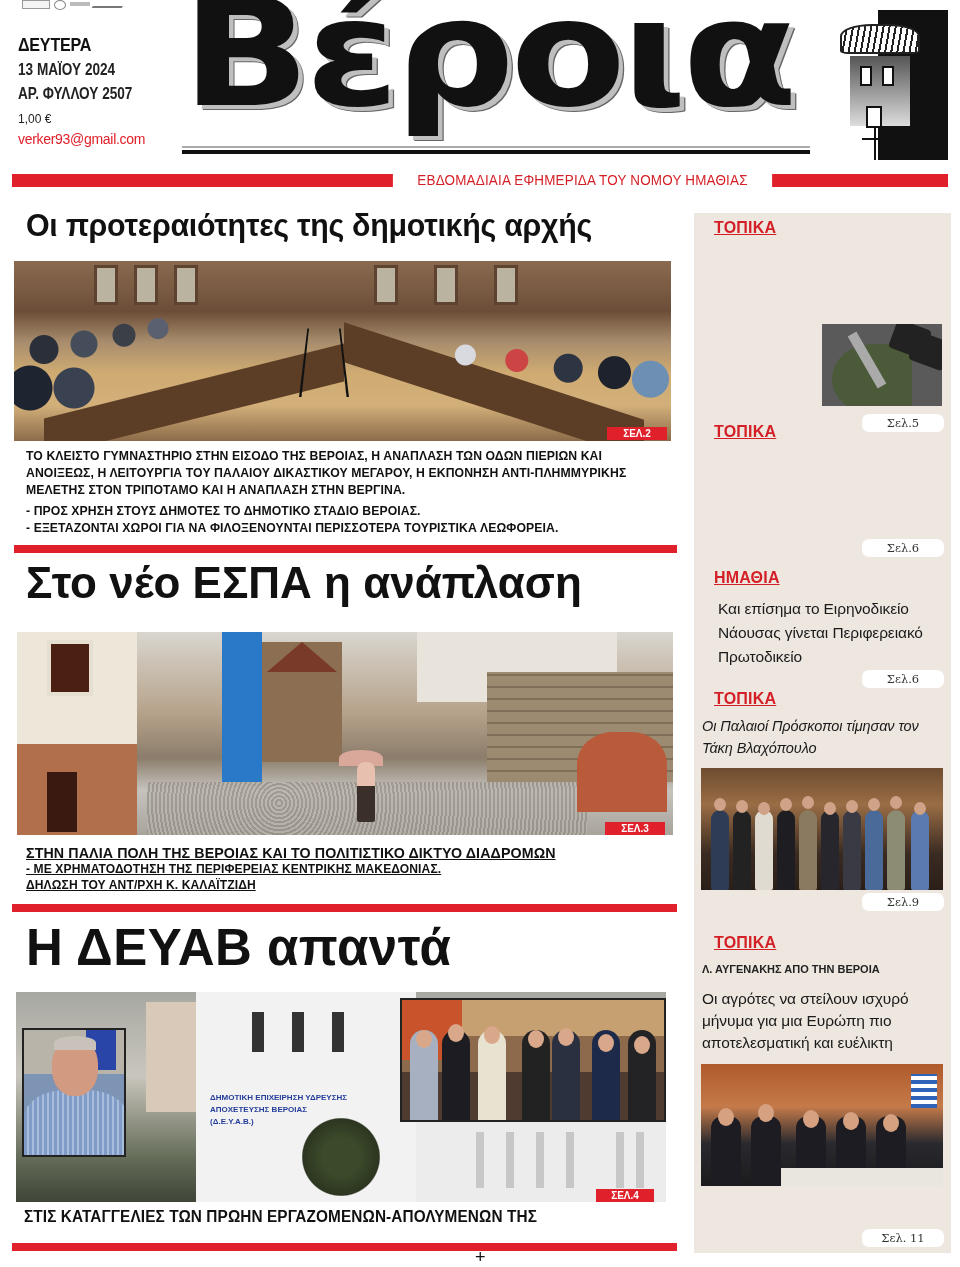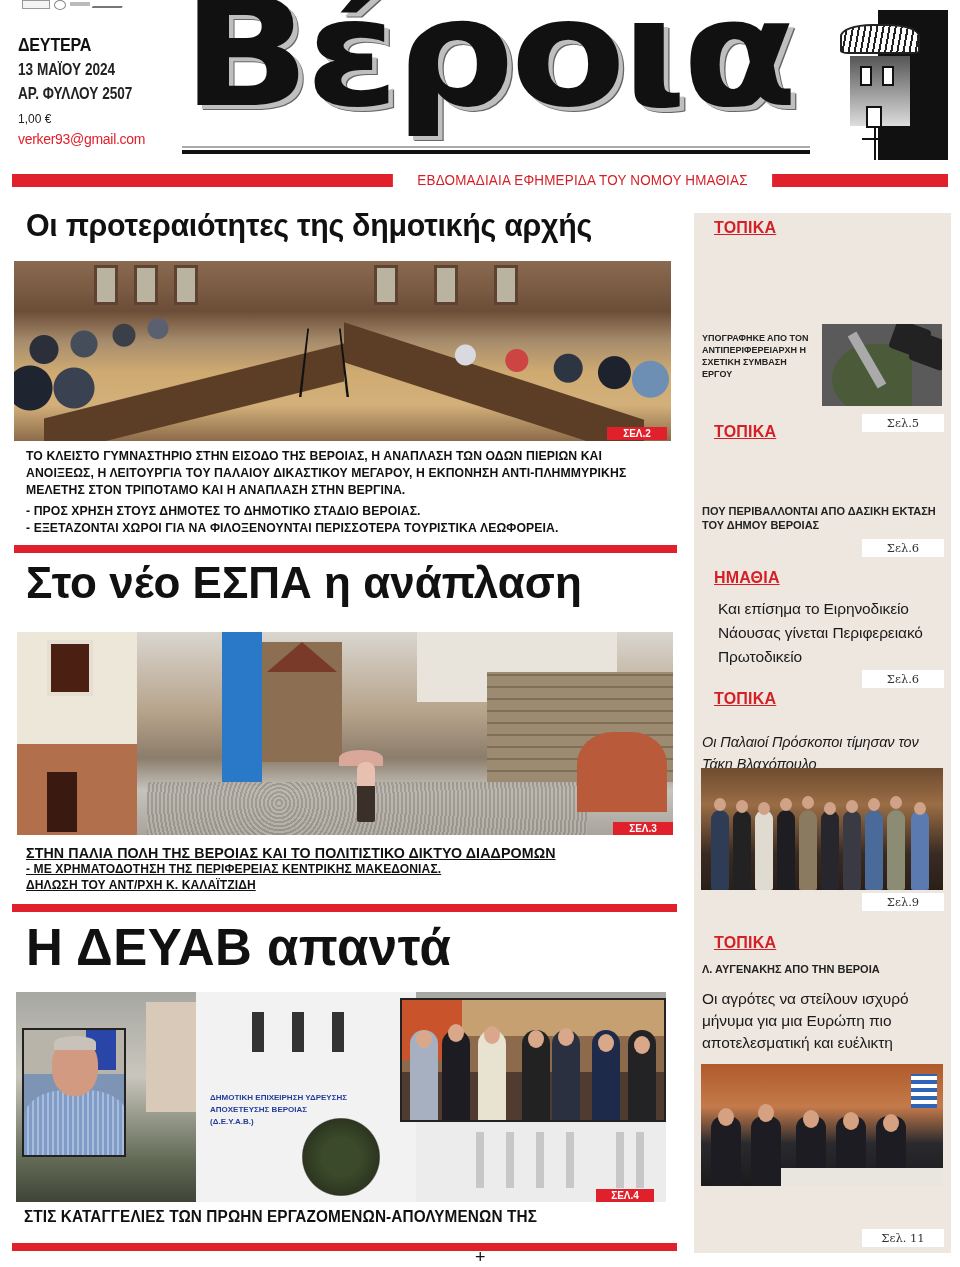--- a/index.html
+++ b/index.html
@@ -120,21 +120,21 @@
   .s3 { left: 24px; top: 1208px; width: 650px; font-size: 16px; transform: scaleX(0.96); transform-origin: left; white-space: nowrap; }
 
   .plus { position: absolute; left: 475px; top: 1248px; font-size: 18px; color: #111; line-height: 18px; }
 
   
   .sidebar { position: absolute; left: 694px; top: 213px; width: 257px; height: 1040px; background: #ede7df; }
   .cat { position: absolute; left: 20px; font-size: 16px; font-weight: bold; color: #d41f26; text-decoration: underline; letter-spacing: 0.2px; text-align: center; }
   .side-title { position: absolute; left: 8px; width: 245px; font-size: 15.5px; line-height: 22px; color: #1a1a1a; letter-spacing: -0.1px; }
   .side-sub { position: absolute; left: 8px; width: 245px; font-size: 11px; font-weight: bold; line-height: 14px; color: #222; }
   .side-small { position: absolute; left: 8px; width: 120px; font-size: 9px; font-weight: bold; line-height: 12px; color: #222; }
-  .pg { position: absolute; left: 168px; width: 82px; height: 18px; background: #fff; text-align: center; font-family: "DejaVu Serif", serif; font-size: 11.5px; line-height: 18px; color: #333; }
+  .pg { position: absolute; left: 168px; width: 82px; height: 18px; background: #fff; text-align: center; font-family: "DejaVu Serif", serif; font-size: 11.5px; line-height: 18px; color: #333; border-radius: 7px; }
 
   .side-img1 { position: absolute; left: 128px; top: 111px; width: 120px; height: 82px; background: #5a5a5a; overflow: hidden; }
   .side-img1 .lawn { position: absolute; left: 10px; top: 20px; width: 80px; height: 70px; border-radius: 50% 10% 10% 50%; background: #4b5a38; }
   .side-img1 .roof1, .side-img1 .roof2 { position: absolute; width: 36px; height: 30px; background: #222; transform: rotate(20deg); border-radius: 4px; }
   .side-img1 .roof1 { left: 70px; top: 0; } .side-img1 .roof2 { left: 90px; top: 12px; }
   .side-img1 .path { position: absolute; left: 40px; top: 6px; width: 10px; height: 60px; background: #aaa; transform: rotate(-30deg); }
 
   .side-img2 { position: absolute; left: 7px; top: 555px; width: 242px; height: 122px; background: linear-gradient(180deg, #6e4c30 0%, #9a6d45 30%, #3a2b22 70%, #2a1f18 100%); overflow: hidden; }
   .side-img2 .pp { position: absolute; bottom: 0; width: 18px; height: 80px; border-radius: 9px 9px 2px 2px; }
   .side-img2 .hd { position: absolute; width: 12px; height: 13px; border-radius: 50%; background: #d0a288; }
@@ -219,21 +219,21 @@
       <div class="win"></div>
       <div class="door"></div>
     </div>
   <div class="blue"></div>
   <div class="mid"></div>
   <div class="mid-roof"></div>
   <div class="cobbles"></div>
   <div class="tile"></div>
   <div class="umbrella"></div>
   <div class="person"></div>
-  <div class="page-tag" style="left:588px; top:190px; width:60px;margin-left:8px;">ΣΕΛ.3</div>
+  <div class="page-tag" style="left:588px; top:190px; width:60px;">ΣΕΛ.3</div>
 </div>
 
 <div class="summary s2">
   <div class="lead">ΣΤΗΝ ΠΑΛΙΑ ΠΟΛΗ ΤΗΣ ΒΕΡΟΙΑΣ ΚΑΙ ΤΟ ΠΟΛΙΤΙΣΤΙΚΟ ΔΙΚΤΥΟ ΔΙΑΔΡΟΜΩΝ</div>
   <div class="sub">- ΜΕ ΧΡΗΜΑΤΟΔΟΤΗΣΗ ΤΗΣ ΠΕΡΙΦΕΡΕΙΑΣ ΚΕΝΤΡΙΚΗΣ ΜΑΚΕΔΟΝΙΑΣ.</div>
   <div class="sub">ΔΗΛΩΣΗ ΤΟΥ ΑΝΤ/ΡΧΗ Κ. ΚΑΛΑΪΤΖΙΔΗ</div>
 </div>
 
 <div class="red-rule r2"></div>
 
@@ -288,39 +288,37 @@
 </div>
 
 <div class="summary s3">ΣΤΙΣ ΚΑΤΑΓΓΕΛΙΕΣ ΤΩΝ ΠΡΩΗΝ ΕΡΓΑΖΟΜΕΝΩΝ-ΑΠΟΛΥΜΕΝΩΝ ΤΗΣ</div>
 
 <div class="red-rule r3"></div>
 <div class="plus">+</div>
 
 <div class="sidebar">
 
   <div class="cat" style="top:6px">ΤΟΠΙΚΑ</div>
-  <div class="side-small" style="top:119px; width:112px;">ΥΠΟΓΡΑΦΗΚΕ ΑΠΟ ΤΟΝ ΑΝΤΙΠΕΡΙΦΕΡΕΙΑΡΧΗ Η ΣΧΕΤΙΚΗ ΣΥΜΒΑΣΗ ΕΡΓΟΥ</div>
   <div class="side-img1">
     <div class="lawn"></div>
       <div class="path"></div>
       <div class="roof1"></div>
       <div class="roof2"></div>
   </div>
   <div class="pg" style="top:201px">Σελ.5</div>
 
   <div class="cat" style="top:210px">ΤΟΠΙΚΑ</div>
-  <div class="side-sub" style="top:291px">ΠΟΥ ΠΕΡΙΒΑΛΛΟΝΤΑΙ ΑΠΟ ΔΑΣΙΚΗ ΕΚΤΑΣΗ ΤΟΥ ΔΗΜΟΥ ΒΕΡΟΙΑΣ</div>
   <div class="pg" style="top:326px">Σελ.6</div>
 
   <div class="cat" style="top:356px">ΗΜΑΘΙΑ</div>
   <div class="side-title" style="top:384px; line-height:24px;margin-left:16px;">Και επίσημα το Ειρηνοδικείο Νάουσας γίνεται Περιφερειακό Πρωτοδικείο</div>
   <div class="pg" style="top:457px">Σελ.6</div>
 
   <div class="cat" style="top:477px">ΤΟΠΙΚΑ</div>
-  <div class="side-title" style="top:502px; font-style:italic; font-size:14.5px;margin-top:16px;">Οι Παλαιοί Πρόσκοποι τίμησαν τον Τάκη Βλαχόπουλο</div>
+  <div class="side-title" style="top:502px; font-style:italic; font-size:14.5px;">Οι Παλαιοί Πρόσκοποι τίμησαν τον Τάκη Βλαχόπουλο</div>
   <div class="side-img2">
     <div class="pp" style="left:10px; background:#2f3c55;"></div>
       <div class="hd" style="left:13px; top:30px;"></div>
     <div class="pp" style="left:32px; background:#222;"></div>
       <div class="hd" style="left:35px; top:32px;"></div>
     <div class="pp" style="left:54px; background:#e0dbd0;"></div>
       <div class="hd" style="left:57px; top:34px;"></div>
     <div class="pp" style="left:76px; background:#1d1d22;"></div>
       <div class="hd" style="left:79px; top:30px;"></div>
     <div class="pp" style="left:98px; background:#8a7a60;"></div>

